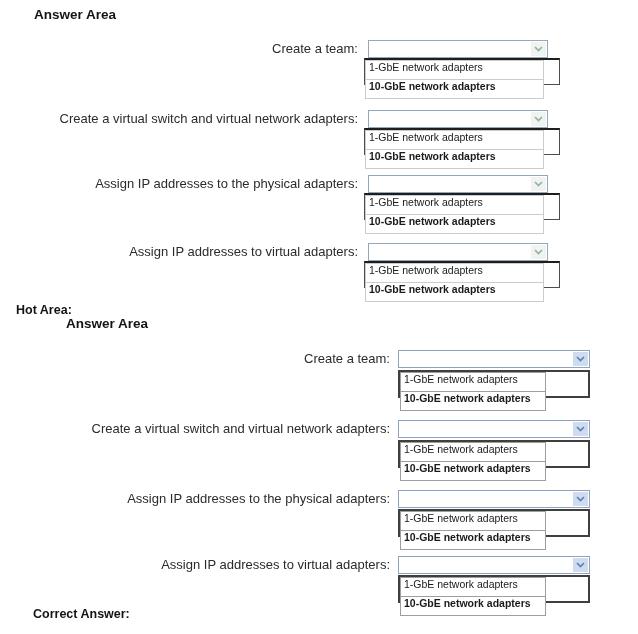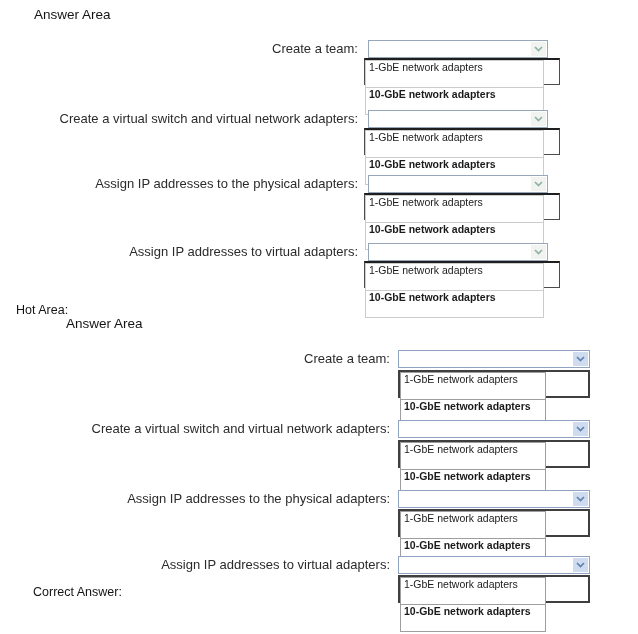--- a/index.html
+++ b/index.html
@@ -1,21 +1,21 @@
 <!DOCTYPE html>
 <html><head>
 <meta charset="utf-8">
 <style>
   html,body { margin:0; padding:0; background:#ffffff; }
   .page {
     position:relative; width:638px; height:634px; background:#ffffff;
     font-family:"Liberation Sans", sans-serif; overflow:hidden;
   }
   .hdr {
-    position:absolute; font-weight:normal; color:#141414;
+    position:absolute; font-weight:bold; color:#141414;
     font-size:13.5px; white-space:nowrap;text-align:right;
   }
   .hdr.small { font-size:12.5px; }
   .lbl {
     position:absolute; font-size:13px; color:#2b2b2b;
     white-space:nowrap; text-align:center; line-height:16px;
   }
   .lbl.s1 { right:280px; }
   .lbl.s2 { right:248px; }
   .combo {
@@ -37,21 +37,21 @@
   .list {
     position:absolute; background:#ffffff; box-sizing:border-box;
   }
   .list.s1 {
     border:1px solid #4c4c4c; border-top:2px solid #1e1e1e; height:27px; width:196px;
   }
   .list.s2 {
     border:2px solid #3f3f3f; height:28px; width:192px;
   }
   .cell {
-    box-sizing:border-box; height:28px; padding:1px 0 0 3px;
+    box-sizing:border-box; height:20px; padding:1px 0 0 3px;
     font-size:10.5px; line-height:10px; color:#1a1a1a;
     background:#ffffff; white-space:nowrap; overflow:hidden;
   }
   .list.s1 .cell { width:179px; border:1px solid #cccccc; }
   .list.s2 .cell { width:146px; border:1px solid #9e9e9e; }
   .cell + .cell { margin-top:-1px;font-weight:bold; }
 </style>
 </head>
 <body>
 
@@ -167,15 +167,15 @@
         <svg width="9" height="6" viewBox="0 0 9 6">
           <path d="M1 1 L4.5 4.5 L8 1" fill="none" stroke="currentColor" stroke-width="1.7"></path>
         </svg>
       </span>
   </div>
   <div class="list s2" style="left:398px; top:575px;">
     <div class="cell">1-GbE network adapters</div>
     <div class="cell">10-GbE network adapters</div>
   </div>
 
-  <div class="hdr small" style="left:33px; top:585px;">Correct Answer:</div>
+  <div class="hdr small" style="left:33px; top:607px;">Correct Answer:</div>
 
 </div>
 
 </body></html>

